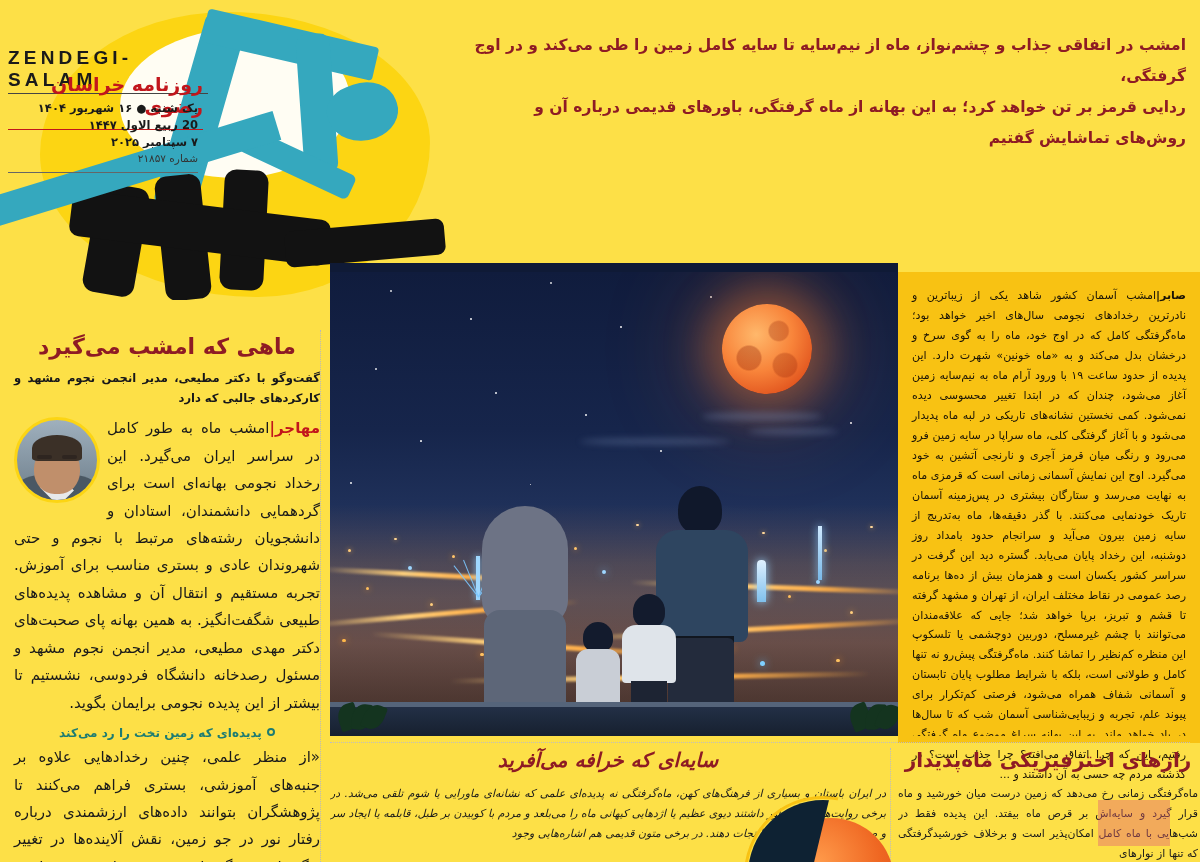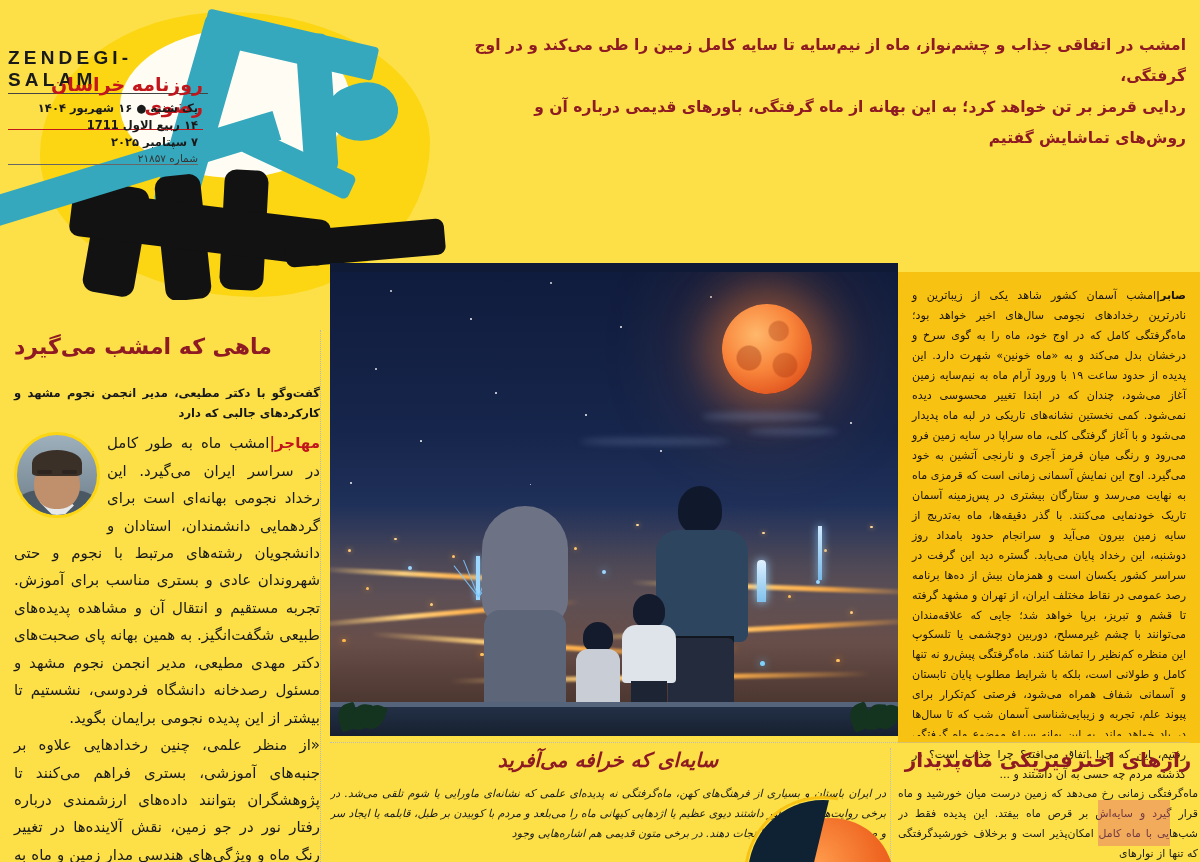--- a/index.html
+++ b/index.html
@@ -49,21 +49,21 @@
     font-size: 19px; font-weight: 700; color: #C2161C; letter-spacing: -1px;
     border-bottom: 1.2px solid #C2161C; padding-bottom: 12px;
   }
   .dateline {
     position: absolute; left: 8px; top: 100px; width: 190px; text-align: right;
     font-size: 11.5px; color: #1a1a1a; line-height: 17px; font-weight: 700;
   }
   .dateline .d-row { display: block; }
   .issue-label {
     position: absolute; left: 8px; top: 152px; width: 190px; text-align: right;
-    font-size: 10.5px; color: #333; border-bottom: 1px solid #666; padding-bottom: 0;
+    font-size: 10.5px; color: #333; border-bottom: 1px solid #666; padding-bottom: 8px;
   }
   .issue-num {
     position: absolute; left: 8px; top: 163px; width: 190px; text-align: right;
     font-size: 30px; font-weight: 700; color: #111; letter-spacing: 1px;
   }
 
   
   .headline-zone { position: absolute; left: 460px; top: 14px; width: 726px; text-align: right; }
   .headline {
     font-size: 52px; line-height: 1.30; font-weight: 700; color: #121212;
@@ -79,21 +79,21 @@
   .left-col {
     position: absolute; left: 8px; top: 330px; width: 312px; height: 532px;
     text-align: right; padding-left: 6px;
   }
   .col-rule-v {
     position: absolute; left: 320px; top: 330px; width: 1px; height: 532px;
     border-left: 1px dotted #b9b9b9;
   }
   .sec-title {
     font-size: 22px; font-weight: 700; color: #8E1B24; line-height: 1.5;
-    margin-bottom: 20px; text-align: left;
+    margin-bottom: 5px; text-align: center;
   }
   .sec-lead {
     font-size: 11.5px; font-weight: 700; color: #17171a; line-height: 1.75;
     margin-bottom: 7px; text-align: justify;
   }
   .body-txt {
     font-size: 15px; line-height: 1.83; color: #1a1a1a; text-align: justify;
   }
   .byline { color: #C2161C; font-weight: 700; }
   .portrait {
@@ -283,21 +283,21 @@
     <div class="blk-stroke bs4"></div>
     <div class="blk-stroke bs1"></div>
     <div class="blk-stroke bs5"></div>
     <div class="teal-stroke ts1"></div>
 
     <div class="brand-en">ZENDEGI-SALAM</div>
     <div class="brand-fa">روزنامه خراسان رضوی</div>
 
     <div class="dateline">
       <span class="d-row">یک شنبه ● ۱۶ شهریور ۱۴۰۴</span>
-      <span class="d-row">۱۴ ربیع الاول 1711</span>
+      <span class="d-row">20 ربیع الاول ۱۴۴۷</span>
       <span class="d-row">۷ سپتامبر ۲۰۲۵</span>
     </div>
     <div class="issue-label">شماره ۲۱۸۵۷</div>
   </div>
 
   <div class="headline-zone">
     <div class="subhead">
       <span>امشب در اتفاقی جذاب و چشم‌نواز، ماه از نیم‌سایه تا سایه کامل زمین را طی می‌کند و در اوج گرفتگی،</span>
       <span>ردایی قرمز بر تن خواهد کرد؛ به این بهانه از ماه گرفتگی، باورهای قدیمی درباره آن و روش‌های تماشایش گفتیم</span>
     </div>
@@ -313,20 +313,23 @@
       <div class="collar"></div>
       <div class="face"></div>
       <div class="hair"></div>
       <div class="brows"></div>
     </div>
 
     <div class="body-txt">
       <span class="byline">مهاجر|</span><span>امشب ماه به طور کامل در سراسر ایران می‌گیرد. این رخداد نجومی بهانه‌ای است برای گردهمایی دانشمندان، استادان و دانشجویان رشته‌های مرتبط با نجوم و حتی شهروندان عادی و بستری مناسب برای آموزش. تجربه مستقیم و انتقال آن و مشاهده پدیده‌های طبیعی شگفت‌انگیز. به همین بهانه پای صحبت‌های دکتر مهدی مطیعی، مدیر انجمن نجوم مشهد و مسئول رصدخانه دانشگاه فردوسی، نشستیم تا بیشتر از این پدیده نجومی برایمان بگوید.</span>
     </div>
 
+    <div class="sub-head">
+      <span class="bullet"></span><span>پدیده‌ای که زمین تخت را رد می‌کند</span>
+    </div>
     <div class="body-txt">«از منظر علمی، چنین رخدادهایی علاوه بر جنبه‌های آموزشی، بستری فراهم می‌کنند تا پژوهشگران بتوانند داده‌های ارزشمندی درباره رفتار نور در جو زمین، نقش آلاینده‌ها در تغییر رنگ ماه و ویژگی‌های هندسی مدار زمین و ماه به دست آورند. یکی از اتفاقات جالب توجه که در طول ماه‌گرفتگی می‌توان دید و مردم عزیز می‌توانند مشاهده کنند، این است که سایه زمین بر سطح ماه به شکل دایره‌ای دیده می‌شود و این پدیده یکی از دلایلی است که نشان می‌دهد زمین کروی است و مسطح نیست و به طور علمی باورهای نادرستی همچون نظریه «زمین تخت» را رد می‌کند.»</div>
 
     <div class="sub-head">
       <span class="bullet"></span><span>فواید رصد ماه خونین؟</span>
     </div>
 
   </div>
 
   <div class="top-dark-corner"></div>
   <div class="photo-wrap">

